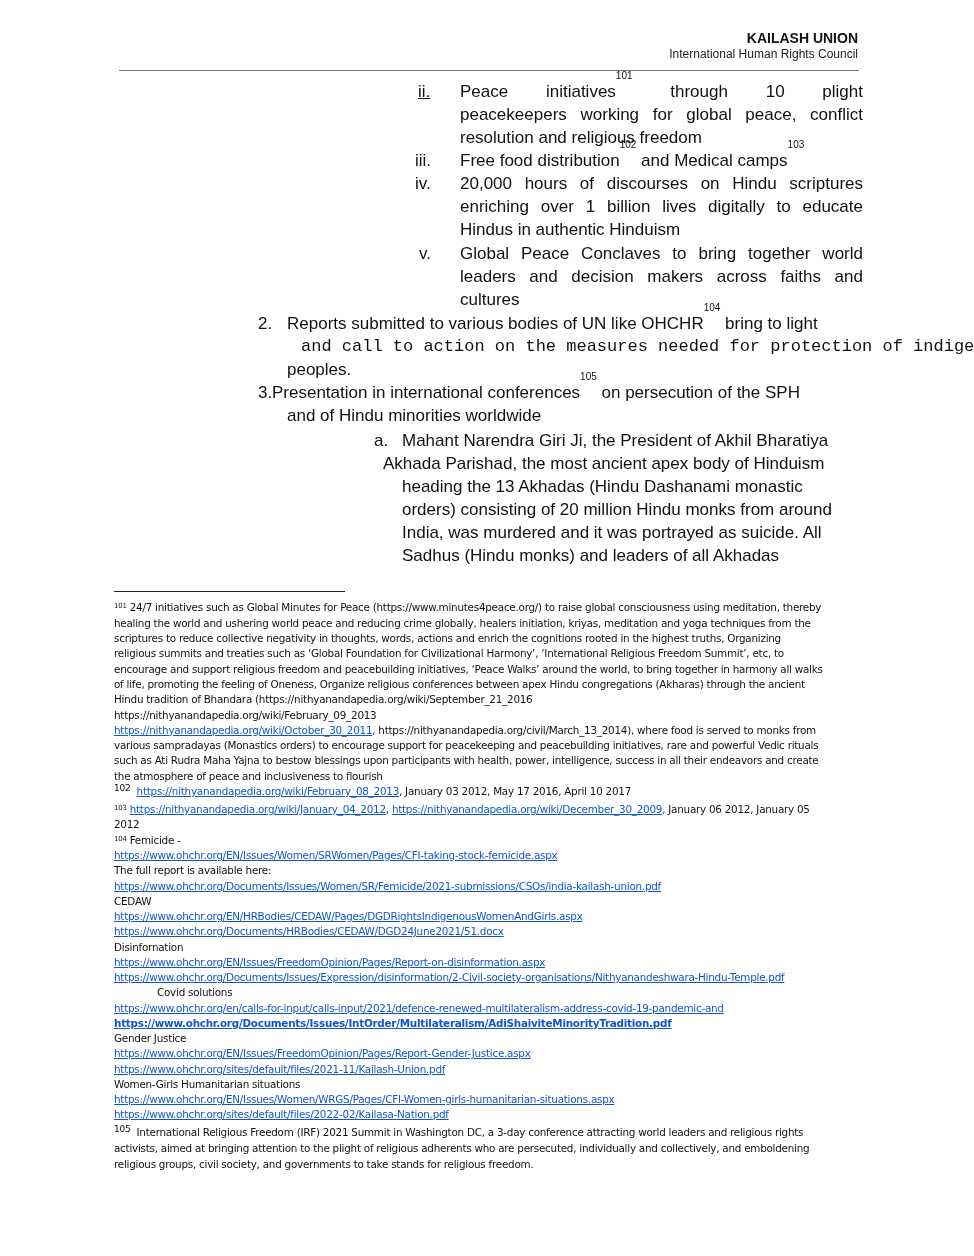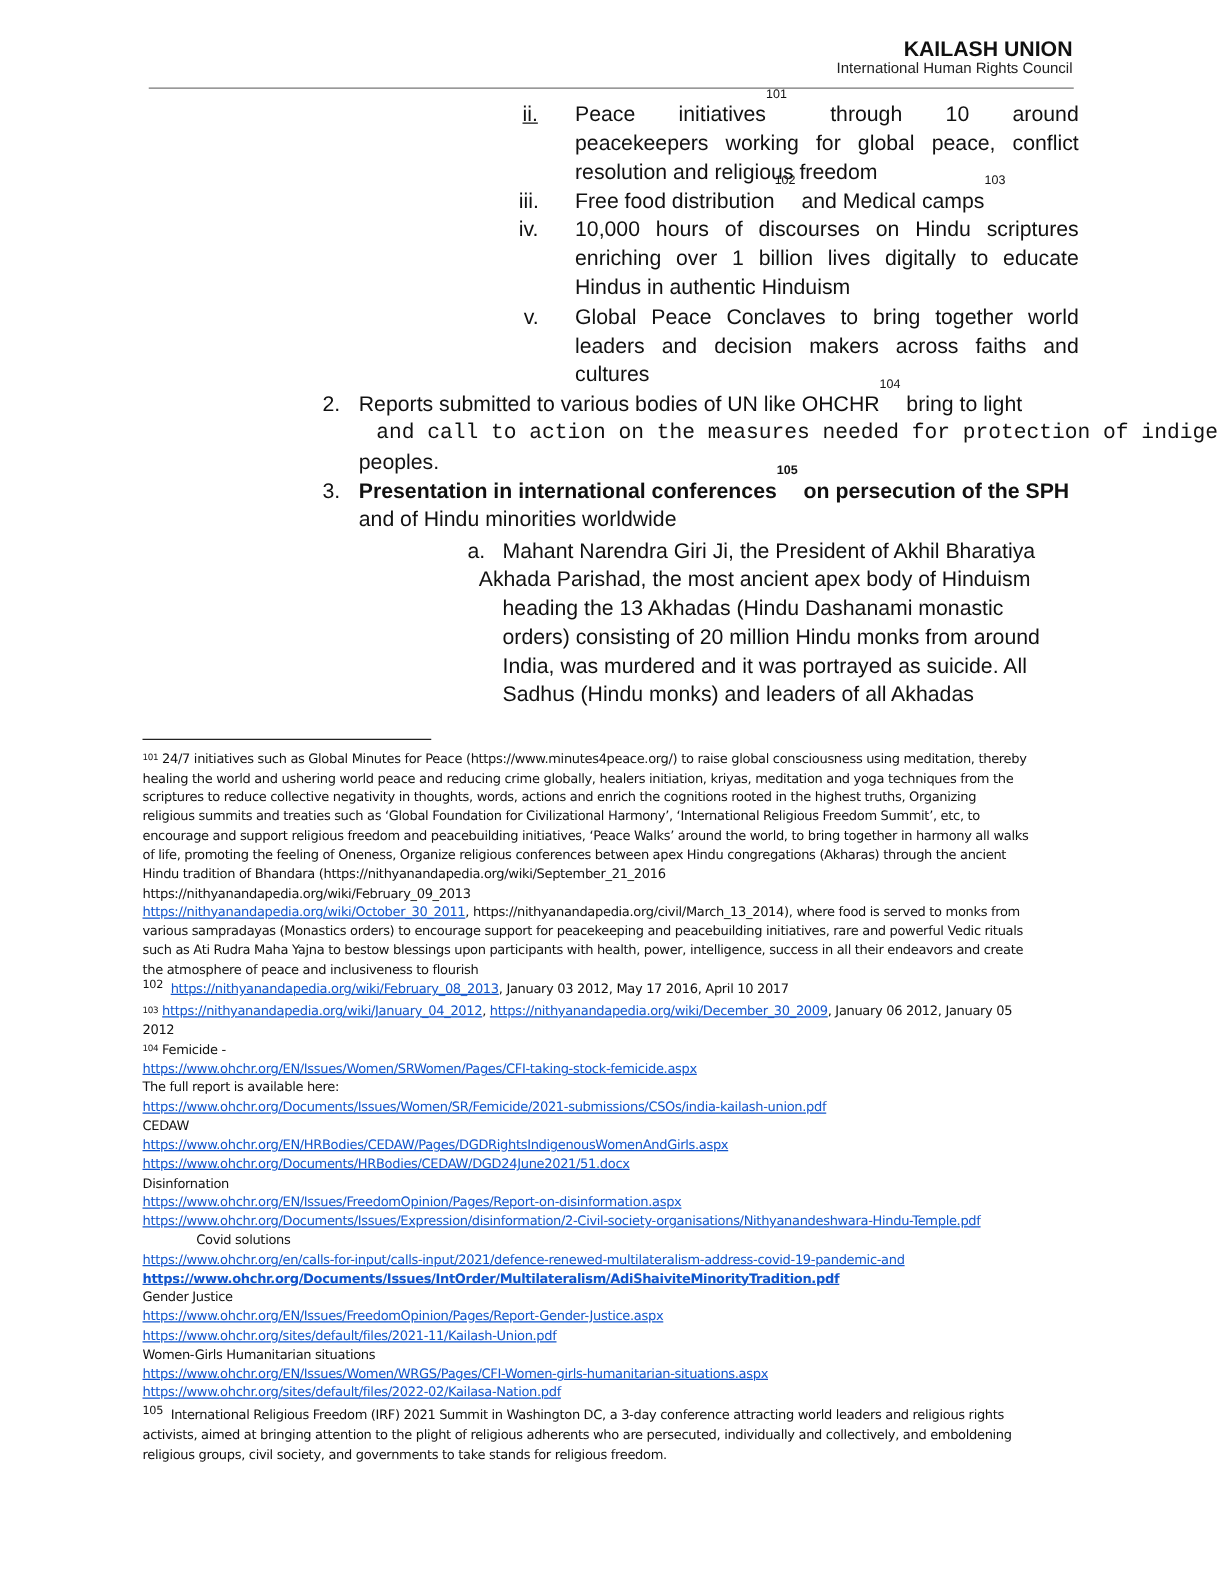--- a/index.html
+++ b/index.html
@@ -1,17 +1,17 @@
 <!DOCTYPE html>
 <html><head>
 <meta charset="utf-8">
 <style>
   html, body { margin:0; padding:0; background:#ffffff; }
   body { width:974px; height:1256px; position:relative; overflow:hidden; color:#111; }
-  .hdr-title { position:absolute; right:116px; top:30px; font-family:"Liberation Sans", sans-serif; font-weight:bold; font-size:17px; color:#111; text-align:right; }
+  .hdr-title { position:absolute; right:116px; top:30px; font-family:"Liberation Sans", sans-serif; font-weight:bold; font-size:14px; color:#111; text-align:right; }
   .hdr-sub { position:absolute; right:116px; top:47px; font-family:"Liberation Sans", sans-serif; font-size:12px; color:#222; text-align:right; }
   .hdr-rule { position:absolute; left:119px; top:70px; width:740px; height:1px; background:#777; }
   .body { font-family:"Liberation Sans", sans-serif; font-size:17px; color:#111; }
   .line { position:absolute; white-space:nowrap; line-height:23px; }
   .just { text-align:justify; text-align-last:justify; white-space:normal; }
   sup { font-size:10px; vertical-align:top; position:relative; top:-4px; line-height:0; }
   .fn-rule { position:absolute; left:114px; top:591px; width:231px; height:1px; background:#222; }
   .fn { font-family:"DejaVu Sans", sans-serif; font-size:10.4px; color:#111; position:absolute; left:114px; white-space:nowrap; line-height:15.3px; letter-spacing:-0.25px; }
   .fn a { color:#1155cc; text-decoration:underline; }
   .fnsup { font-size:7px; vertical-align:top; position:relative; top:-1px; }
@@ -25,45 +25,45 @@
 <div class="hdr-rule"></div>
 
 <div class="body">
 
   <div class="line" style="left:418px;top:80px;text-decoration:underline;">ii.</div>
   <div class="line" style="left:460px;top:80px;width:403px;display:flex;justify-content:space-between;">
     <span>Peace</span>
     <span>initiatives<sup>101</sup></span>
     <span>through</span>
     <span>10</span>
-    <span>around</span>
+    <span>plight</span>
   </div>
   <div class="line just" style="left:460px;top:103px;width:403px;">peacekeepers working for global peace, conflict</div>
   <div class="line" style="left:460px;top:126px;">resolution and religious freedom</div>
 
   <div class="line" style="left:415px;top:149px;">iii.</div>
   <div class="line" style="left:460px;top:149px;"><span>Free food distribution</span><sup>102</sup><span> and Medical camps</span><sup>103</sup></div>
 
   <div class="line" style="left:415px;top:172px;">iv.</div>
-  <div class="line just" style="left:460px;top:172px;width:403px;">10,000 hours of discourses on Hindu scriptures</div>
+  <div class="line just" style="left:460px;top:172px;width:403px;">20,000 hours of discourses on Hindu scriptures</div>
   <div class="line just" style="left:460px;top:195px;width:403px;">enriching over 1 billion lives digitally to educate</div>
   <div class="line" style="left:460px;top:218px;">Hindus in authentic Hinduism</div>
 
   <div class="line" style="left:419px;top:242px;">v.</div>
   <div class="line just" style="left:460px;top:242px;width:403px;">Global Peace Conclaves to bring together world</div>
   <div class="line just" style="left:460px;top:265px;width:403px;">leaders and decision makers across faiths and</div>
   <div class="line" style="left:460px;top:288px;">cultures</div>
 
   <div class="line" style="left:258px;top:312px;">2.</div>
   <div class="line" style="left:287px;top:312px;"><span>Reports submitted to various bodies of UN like OHCHR</span><sup>104</sup><span> bring to light</span></div>
   <div class="line" style="left:301px;top:335px;font-family:Liberation Mono, monospace;">and call to action on the measures needed for protection of indigenous</div>
   <div class="line" style="left:287px;top:358px;">peoples.</div>
 
   <div class="line" style="left:258px;top:381px;">3.</div>
-  <div class="line" style="left:287px;top:381px;font-weight:bold;"><span>Presentation in international conferences</span><sup>105</sup><span> on persecution of the SPH</span></div>
+  <div class="line" style="left:272px;top:381px;"><span>Presentation in international conferences</span><sup>105</sup><span> on persecution of the SPH</span></div>
   <div class="line" style="left:287px;top:404px;">and of Hindu minorities worldwide</div>
 
   <div class="line" style="left:374px;top:429px;">a.</div>
   <div class="line" style="left:402px;top:429px;">Mahant Narendra Giri Ji, the President of Akhil Bharatiya</div>
   <div class="line" style="left:383px;top:452px;">Akhada Parishad, the most ancient apex body of Hinduism</div>
   <div class="line" style="left:402px;top:475px;">heading the 13 Akhadas (Hindu Dashanami monastic</div>
   <div class="line" style="left:402px;top:498px;">orders) consisting of 20 million Hindu monks from around</div>
   <div class="line" style="left:402px;top:521px;">India, was murdered and it was portrayed as suicide. All</div>
   <div class="line" style="left:402px;top:544px;">Sadhus (Hindu monks) and leaders of all Akhadas</div>
 </div>

